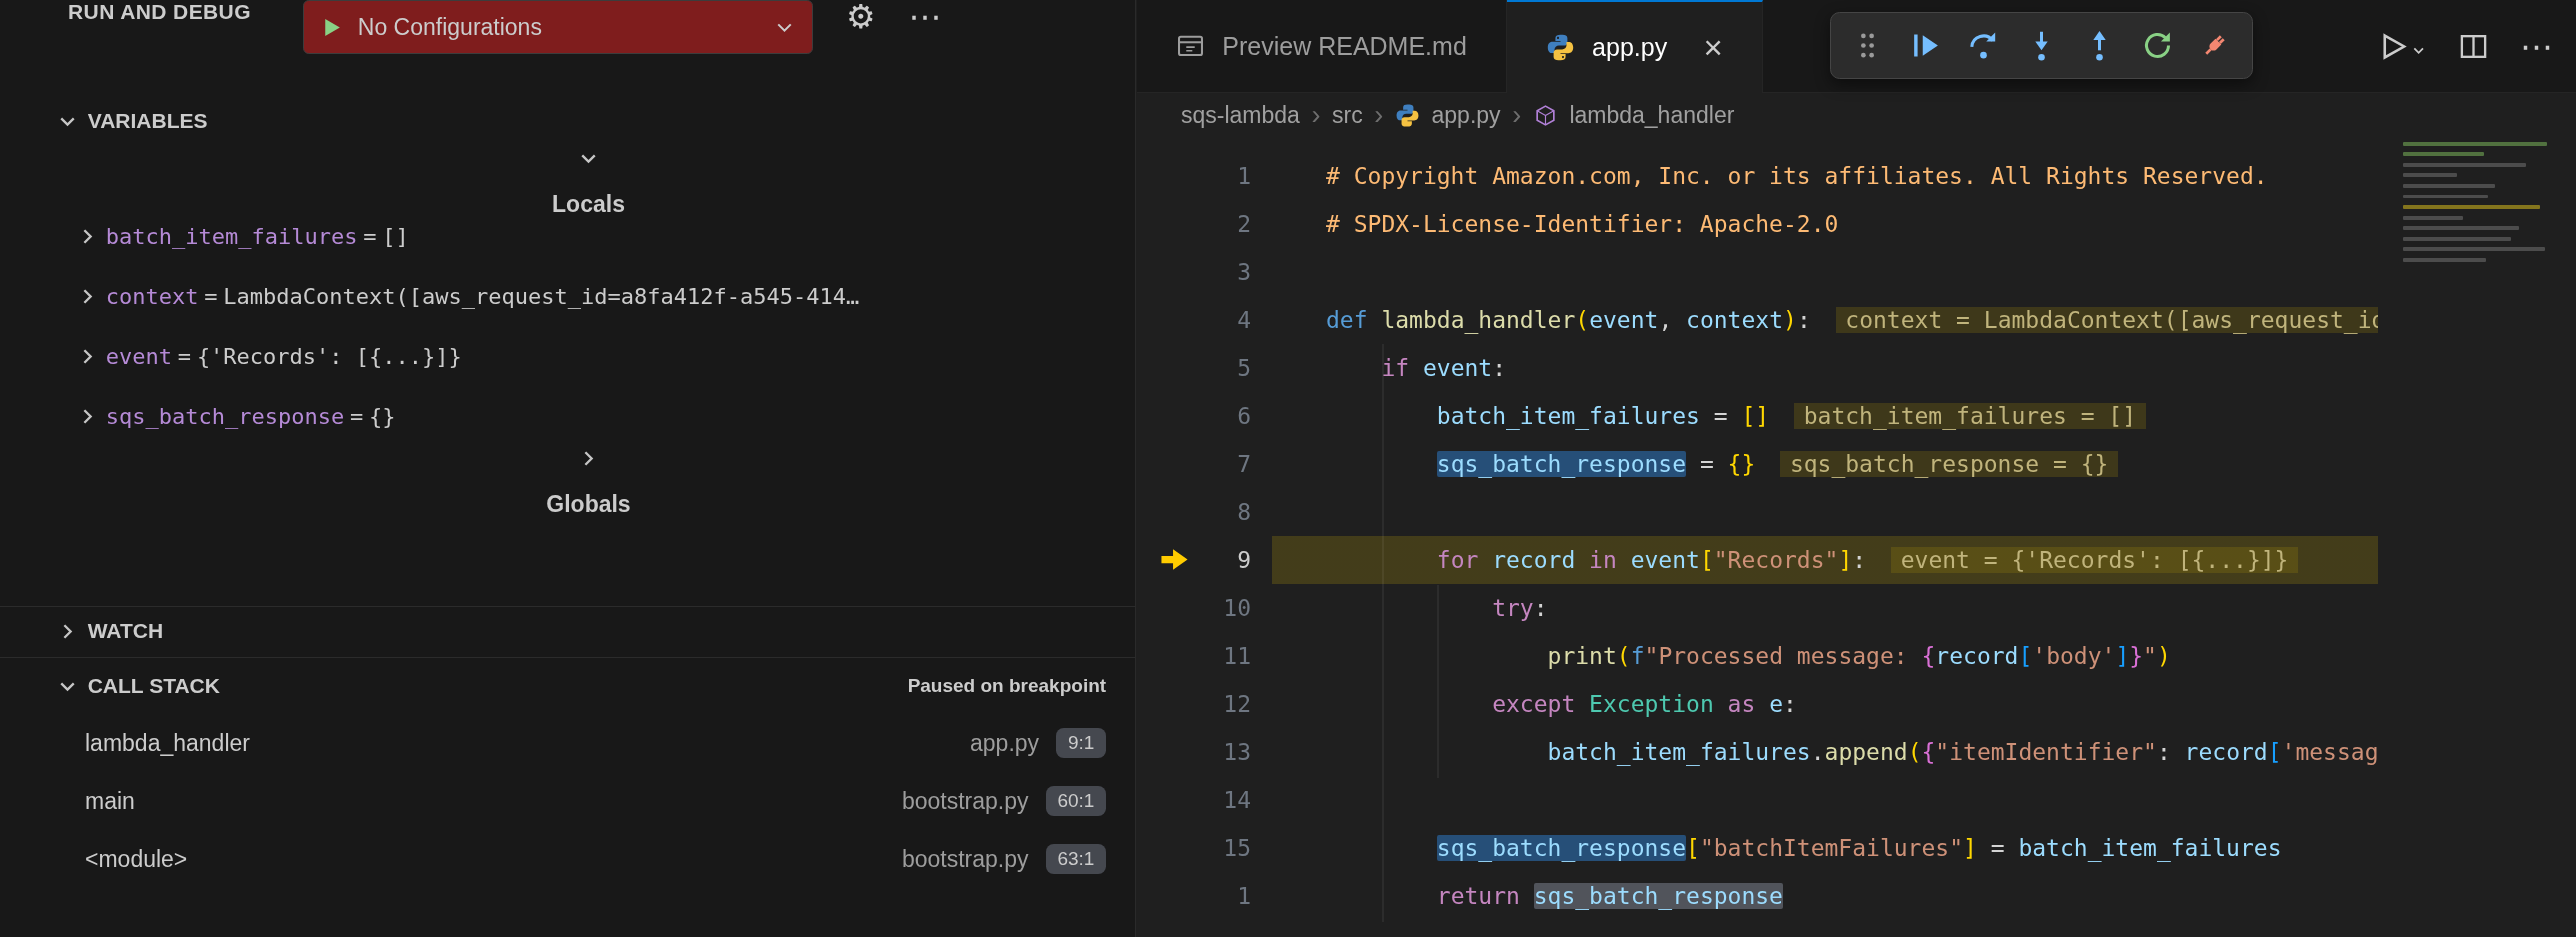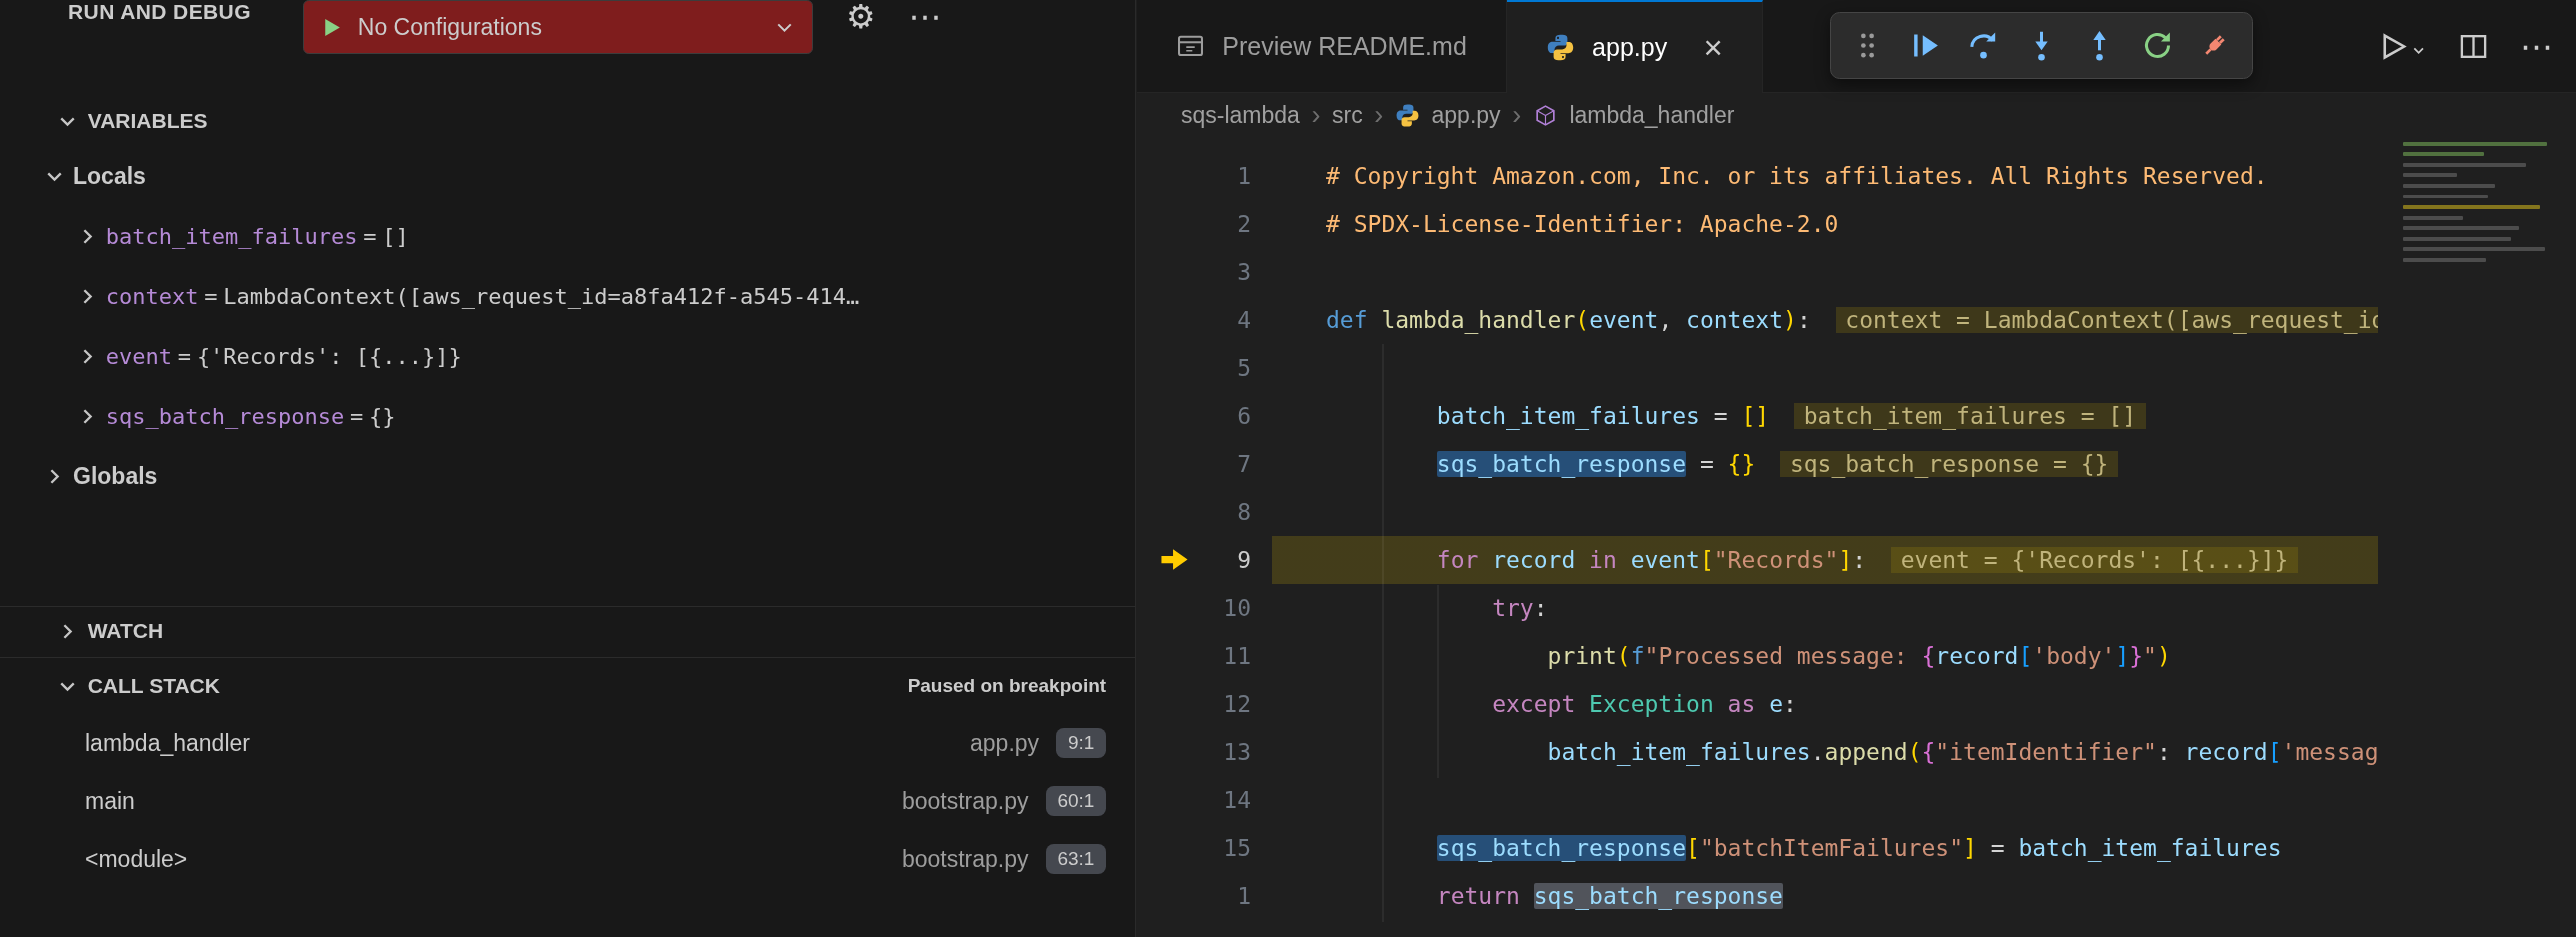--- a/index.html
+++ b/index.html
@@ -18,22 +18,22 @@
   .cfg svg{flex:none;}
   .icon-btn{margin-left:33px;color:#cccccc;font-size:33px;line-height:1;cursor:pointer;}
 
   .chev{width:25px;height:25px;color:#c5c5c5;display:inline-flex;flex:none;}
   .chev svg{width:25px;height:25px;}
   .chev.open svg{transform:rotate(90deg);}
 
   .sec-h{display:flex;align-items:center;height:50px;padding:0 15.4px 0 19px;font-size:21px;
          font-weight:700;color:#cccccc;gap:7.7px;cursor:pointer;margin-left:36px;}
   .vars{position:absolute;top:96px;left:0;right:0;}
-  .scope{display:flex;align-items:center;height:60px;padding-left:42px;gap:6px;font-size:23px;
-         font-weight:700;color:#cccccc;cursor:pointer;}
+  .scope{display:flex;align-items:center;height:60px;padding-left:42px;gap:20px;font-size:23px;
+         font-weight:700;color:#cccccc;cursor:pointer;flex-direction:column;}
   .var-row{display:flex;align-items:center;height:60px;padding-left:75px;gap:5.8px;
            font-family:"DejaVu Sans Mono",monospace;font-size:22px;white-space:nowrap;overflow:hidden;cursor:pointer;}
   .vname{color:#b58ad6;}
   .veq{color:#cccccc;}
   .vval{color:#cccccc;white-space:nowrap;}
 
   .watch{position:absolute;top:606px;left:0;right:0;border-top:1px solid #2b2b2b;}
   .watch .sec-h{height:48px;}
   .callstack{position:absolute;top:657px;left:0;right:0;bottom:0;border-top:1px solid #2b2b2b;}
   .callstack .sec-h{height:56px;}
@@ -375,20 +375,21 @@
           <div class="codeline">
             <span class="lnum">3</span>
             <div class="lcontent"></div>
           </div>
           <div class="codeline">
             <span class="lnum">4</span>
             <div class="lcontent"><span class="tok kw">def </span><span class="tok fn">lambda_handler</span><span class="tok b1">(</span><span class="tok var">event</span><span class="tok pun">, </span><span class="tok var">context</span><span class="tok b1">)</span><span class="tok pun">:</span><span class="hint">context = LambdaContext([aws_request_id=a</span></div>
           </div>
           <div class="codeline">
             <span class="lnum">5</span>
+            <div class="lcontent"><span class="tok pun">    </span><span class="tok ctrl">if </span><span class="tok var">event</span><span class="tok pun">:</span></div>
           </div>
           <div class="codeline">
             <span class="lnum">6</span>
             <div class="lcontent"><span class="tok pun">        </span><span class="tok var">batch_item_failures</span><span class="tok pun"> = </span><span class="tok b1">[]</span><span class="hint">batch_item_failures = []</span></div>
           </div>
           <div class="codeline">
             <span class="lnum">7</span>
             <div class="lcontent"><span class="tok pun">        </span><span class="tok var hl-rw">sqs_batch_response</span><span class="tok pun"> = </span><span class="tok b1">{}</span><span class="hint">sqs_batch_response = {}</span></div>
           </div>
           <div class="codeline">

